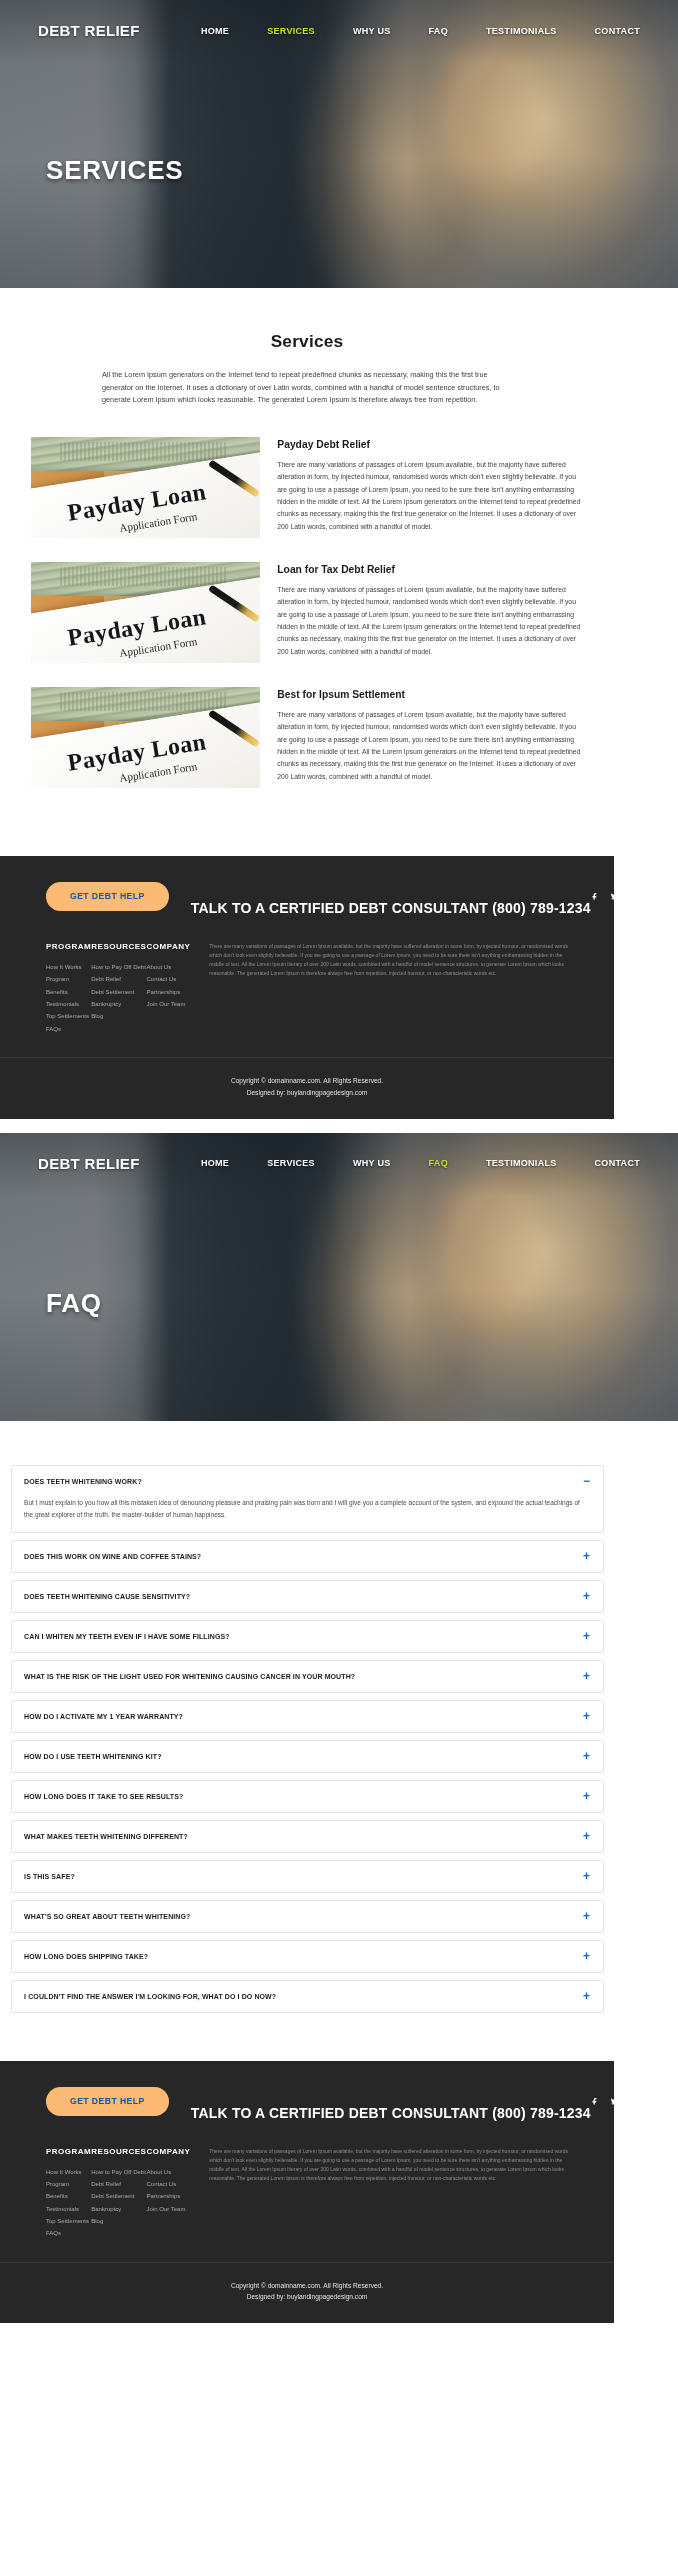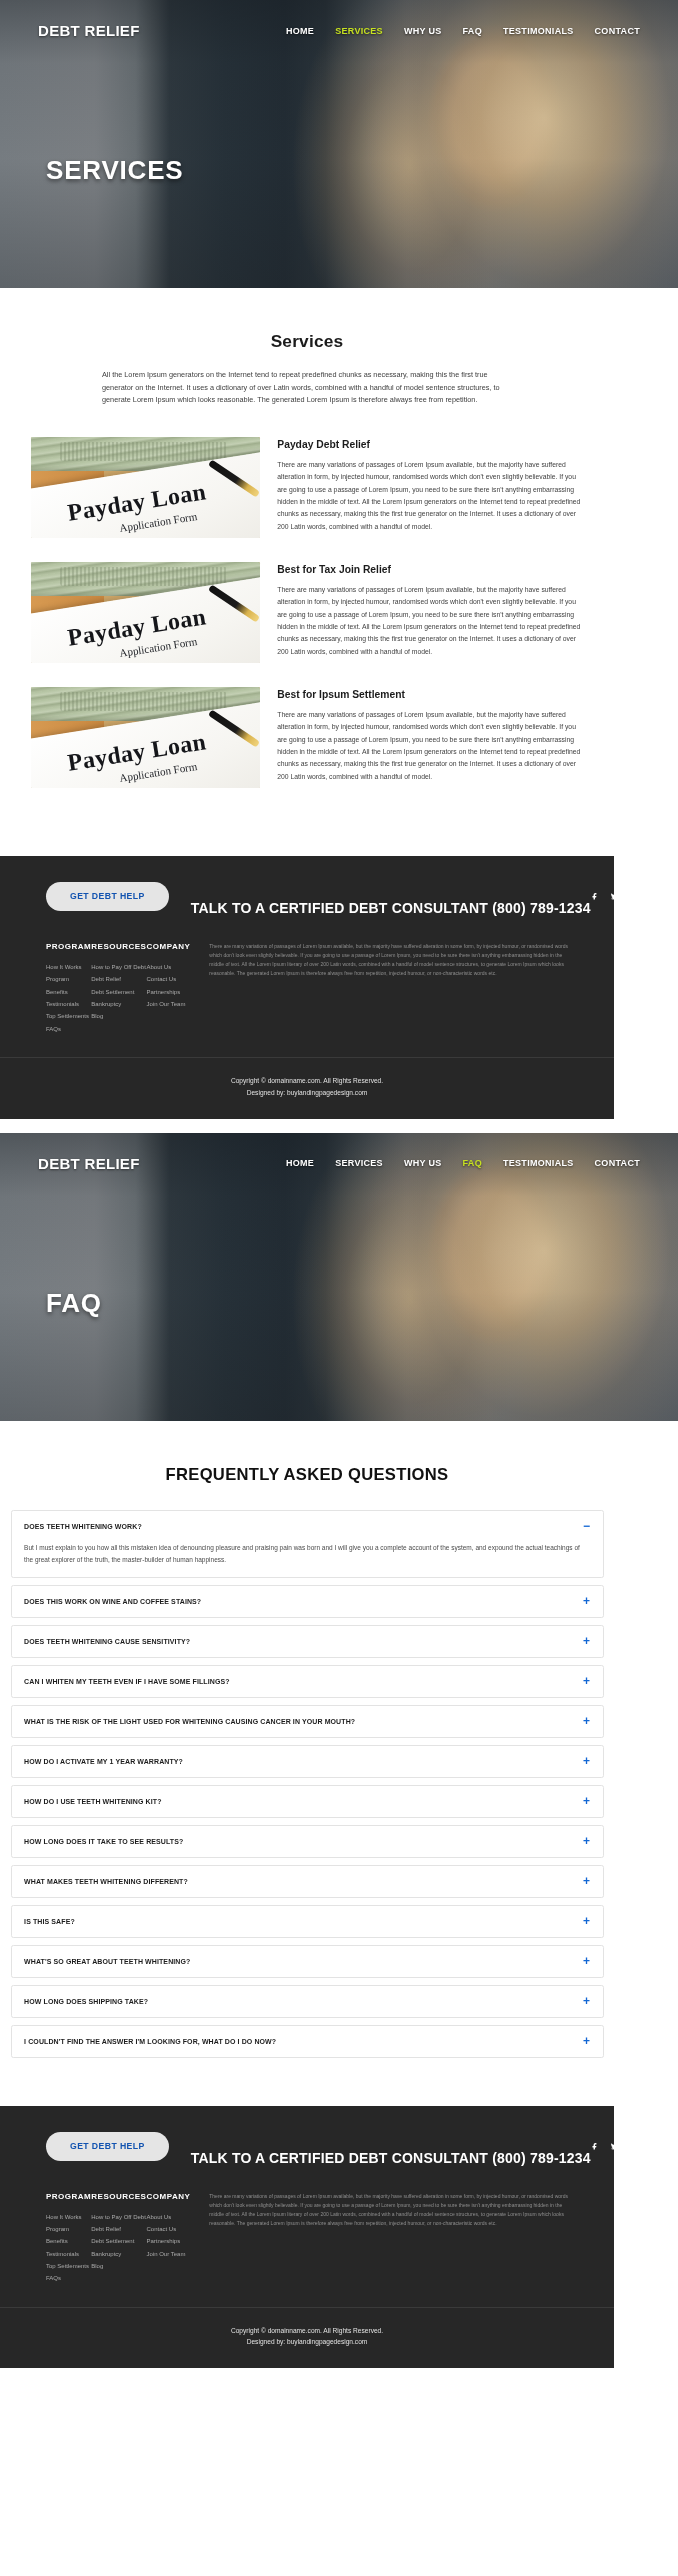--- a/index.html
+++ b/index.html
@@ -64,21 +64,21 @@
   .logo {
     color: #fff;
     font-size: 15px;
     font-weight: bold;
     letter-spacing: 0.3px;
     text-shadow: 0 0.8px 2.4px rgba(0,0,0,0.55);
   }
   .nav {
     display: flex;
     align-items: center;
-    gap: 21px;
+    gap: 38px;
     margin-left: 12px;
   }
   .nav-item {
     color: #ffffff;
     font-size: 9px;
     font-weight: bold;
     letter-spacing: 0.3px;
     text-decoration: none;
     text-shadow: 0 0.8px 2.4px rgba(0,0,0,0.6);
     cursor: pointer;
@@ -212,21 +212,21 @@
 
   
   .footer { background: #272727; color: #cfcfcf; }
 
   .cta-bar {
     display: flex;
     align-items: center;
     padding: 20.5px 46px 17.3px 46px;
   }
   .cta-btn {
-    background: #e5e5e5;
+    background: #fdba74;
     color: #1253b0;
     font-size: 8.7px;
     font-weight: bold;
     letter-spacing: 0.4px;
     border: none;
     border-radius: 17.3px;
     padding: 9.5px 24px;
     cursor: pointer;
     white-space: nowrap;
   }
@@ -383,21 +383,21 @@
         <div class="service-thumb">
           <div class="photo"></div>
             <div class="wood"></div>
             <div class="bills"></div>
           <div class="paper"></div>
           <div class="pl-title">Payday Loan</div>
           <div class="pl-sub">Application Form</div>
           <div class="pen"></div>
         </div>
         <div class="service-body">
-          <h3 class="service-title">Best for Tax Join Relief</h3>
+          <h3 class="service-title">Loan for Tax Debt Relief</h3>
           <p class="service-text">There are many variations of passages of Lorem Ipsum available, but the majority have suffered alteration in form, by injected humour, randomised words which don't even slightly believable. If you are going to use a passage of Lorem Ipsum, you need to be sure there isn't anything embarrassing hidden in the middle of text. All the Lorem Ipsum generators on the Internet tend to repeat predefined chunks as necessary, making this the first true generator on the Internet. It uses a dictionary of over 200 Latin words, combined with a handful of model.</p>
         </div>
       </div>
 
       <div class="service-row">
         <div class="service-thumb">
           <div class="photo"></div>
             <div class="wood"></div>
             <div class="bills"></div>
           <div class="paper"></div>
@@ -491,21 +491,20 @@
           <a class="nav-item active">FAQ</a>
           <a class="nav-item">TESTIMONIALS</a>
           <a class="nav-item">CONTACT</a>
         </div>
       </div>
       <h1 class="hero-title">FAQ</h1>
     </div>
   </div>
 
   <div class="faq-section">
-    <h2 class="faq-heading">FREQUENTLY ASKED QUESTIONS</h2>
     <div class="faq-list">
 
       <div class="faq-item">
         <div class="faq-q">
           <span class="faq-q-text">DOES TEETH WHITENING WORK?</span>
           <span class="faq-toggle">−</span>
         </div>
         <div class="faq-a">But I must explain to you how all this mistaken idea of denouncing pleasure and praising pain was born and I will give you a complete account of the system, and expound the actual teachings of the great explorer of the truth, the master-builder of human happiness.</div>
       </div>
 

